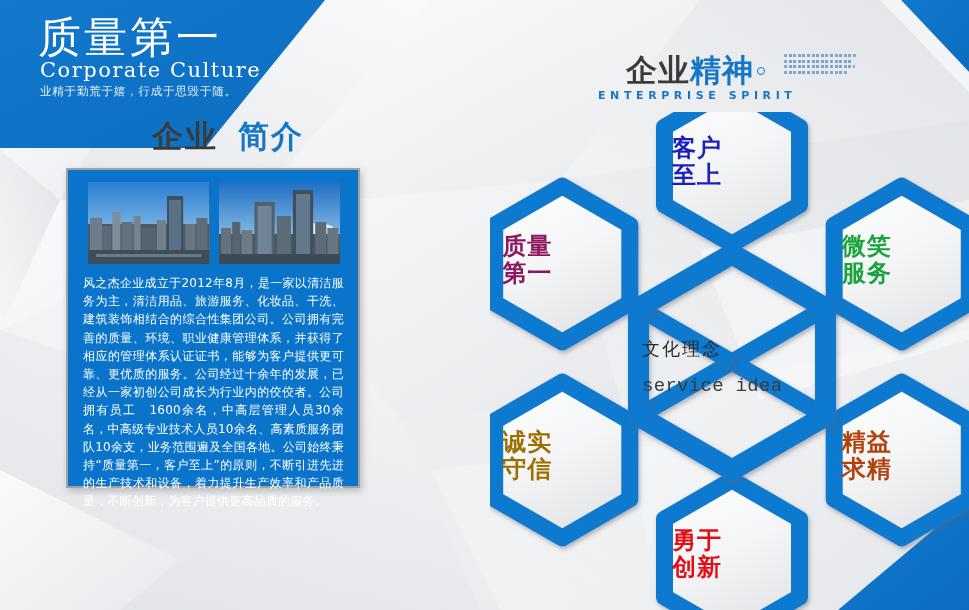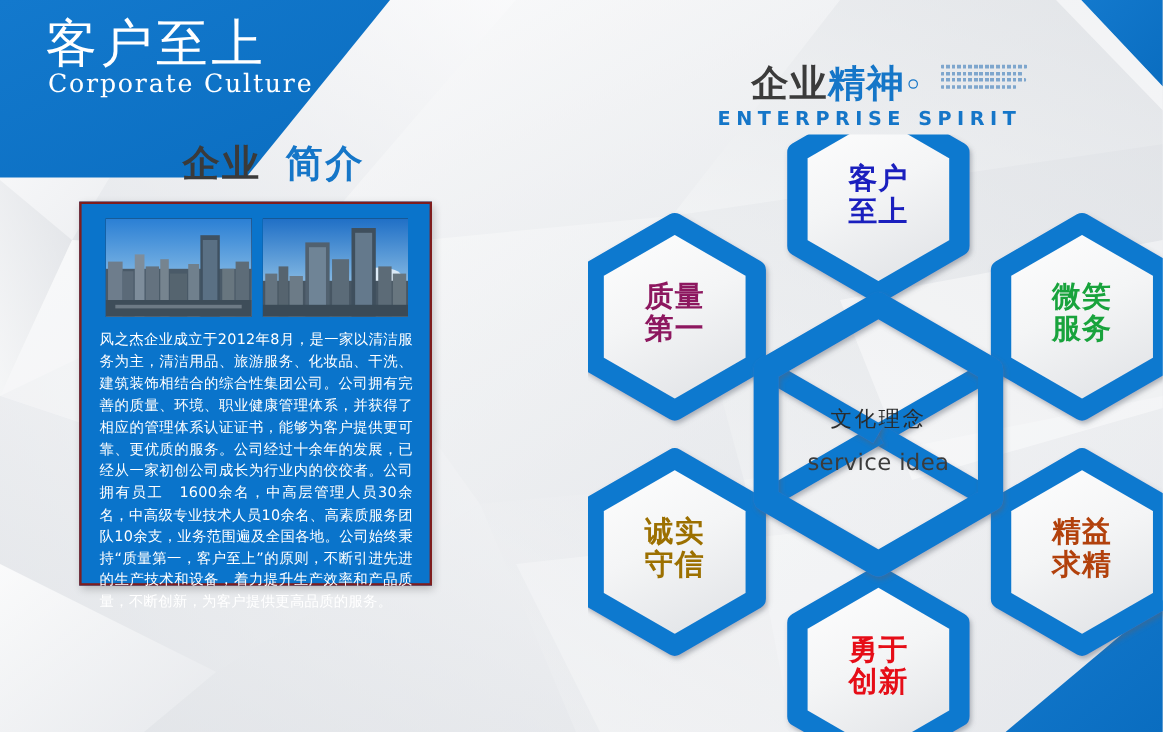--- a/index.html
+++ b/index.html
@@ -46,21 +46,21 @@
     font-weight:700;
   }
   .sec-title .dark{ color:#3a3a3a; }
   .sec-title .blue{ color:#1576c8;margin-left:20px; }
 
   
   .intro-card{
     position:absolute; left:66px; top:168px;
     width:294px; height:320px; z-index:3;
     background:#0a74cb;
-    border:2px solid #7f1d1d;
+    border:2px solid #a3a3a3;
     box-shadow:2px 3px 7px rgba(0,0,0,.22);
   }
   .photo-row{
     position:absolute; left:20px; top:12px;
     width:252px; height:82px;
     display:flex; gap:9px;
   }
   .photo{
     flex:1; height:82px; position:relative; overflow:hidden;
     background:#1c3f66;
@@ -81,44 +81,45 @@
     font-size:31px; font-weight:700; letter-spacing:1px;
     line-height:36px; display:inline-block;
   }
   .sh-cn .dark{ color:#3b3b3b; }
   .sh-cn .blue{ color:#1576c8; }
   .sh-dot{
     display:inline-block; width:8px; height:8px; border-radius:50%;
     border:1.6px solid #1576c8; margin-left:3px; vertical-align:6px;
   }
   .sh-en{
-    font-size:16px; color:#1576c8; letter-spacing:4.6px;
+    font-size:11px; color:#1576c8; letter-spacing:4.6px;
     font-weight:700; margin-top:1px;
   }
   .sh-filler{
     position:absolute; left:158px; top:2px;
     width:72px; line-height:5.5px;
   }
   .sh-filler span{
     display:block; height:3px; margin-bottom:2.5px;
     background:repeating-linear-gradient(90deg,#7ea6cd 0 3px,transparent 3px 4.6px);
     border-radius:1px;
   }
   .sh-filler span:nth-child(2){ width:95%; }
   .sh-filler span:nth-child(3){ width:99%; }
   .sh-filler span:nth-child(4){ width:88%; }
 
   
   #hexwrap{ position:absolute; left:490px; top:112px; z-index:3; }
 
   .hexlabel{
     position:absolute; z-index:5;
-    text-align:center; white-space:nowrap;
+    text-align:left; white-space:nowrap;
     font-weight:700; line-height:1.14;
     pointer-events:none;
+    font-family:Liberation Mono, monospace;
   }
   .hexlabel.outer{ font-size:24px; letter-spacing:1px; }
   .hexlabel.center-cn{ font-size:18px; color:#2b2b2b; letter-spacing:2px; font-weight:400;}
   .hexlabel.center-en{ font-size:19px; color:#3b3b3b; letter-spacing:.3px; font-weight:400;}
 </style>
 </head>
 <body>
 
 <svg id="bg" viewBox="0 0 969 610" preserveAspectRatio="none">
   <defs>
@@ -166,22 +167,23 @@
   <polygon points="901,0 969,0 969,72" fill="url(#blueTri)"></polygon>
   <polygon points="880,0 901,0 969,72 969,92" fill="#ffffff" opacity=".55"></polygon>
 
   <polygon points="969,500 969,610 838,610" fill="url(#blueTri)"></polygon>
 
   <polygon points="0,0 325,0 205,148 0,148" fill="url(#blueTri)"></polygon>
   <polygon points="0,148 205,148 178,182 0,182" fill="#ffffff" opacity=".0"></polygon>
 </svg>
 
 <div class="header-banner">
-  <div class="hb-title">客户至上</div>
+  <div class="hb-title">质量第一</div>
   <div class="hb-sub">Corporate Culture</div>
+  <div class="hb-motto">业精于勤荒于嬉，行成于思毁于随。</div>
 </div>
 
 <div class="sec-title">
   <span class="dark">企业</span><span class="blue">简介</span>
 </div>
 
 <div class="intro-card">
   <div class="photo-row">
     <div class="photo">
       <svg viewBox="0 0 120 82" preserveAspectRatio="none" style="width:100%;height:100%;display:block">

